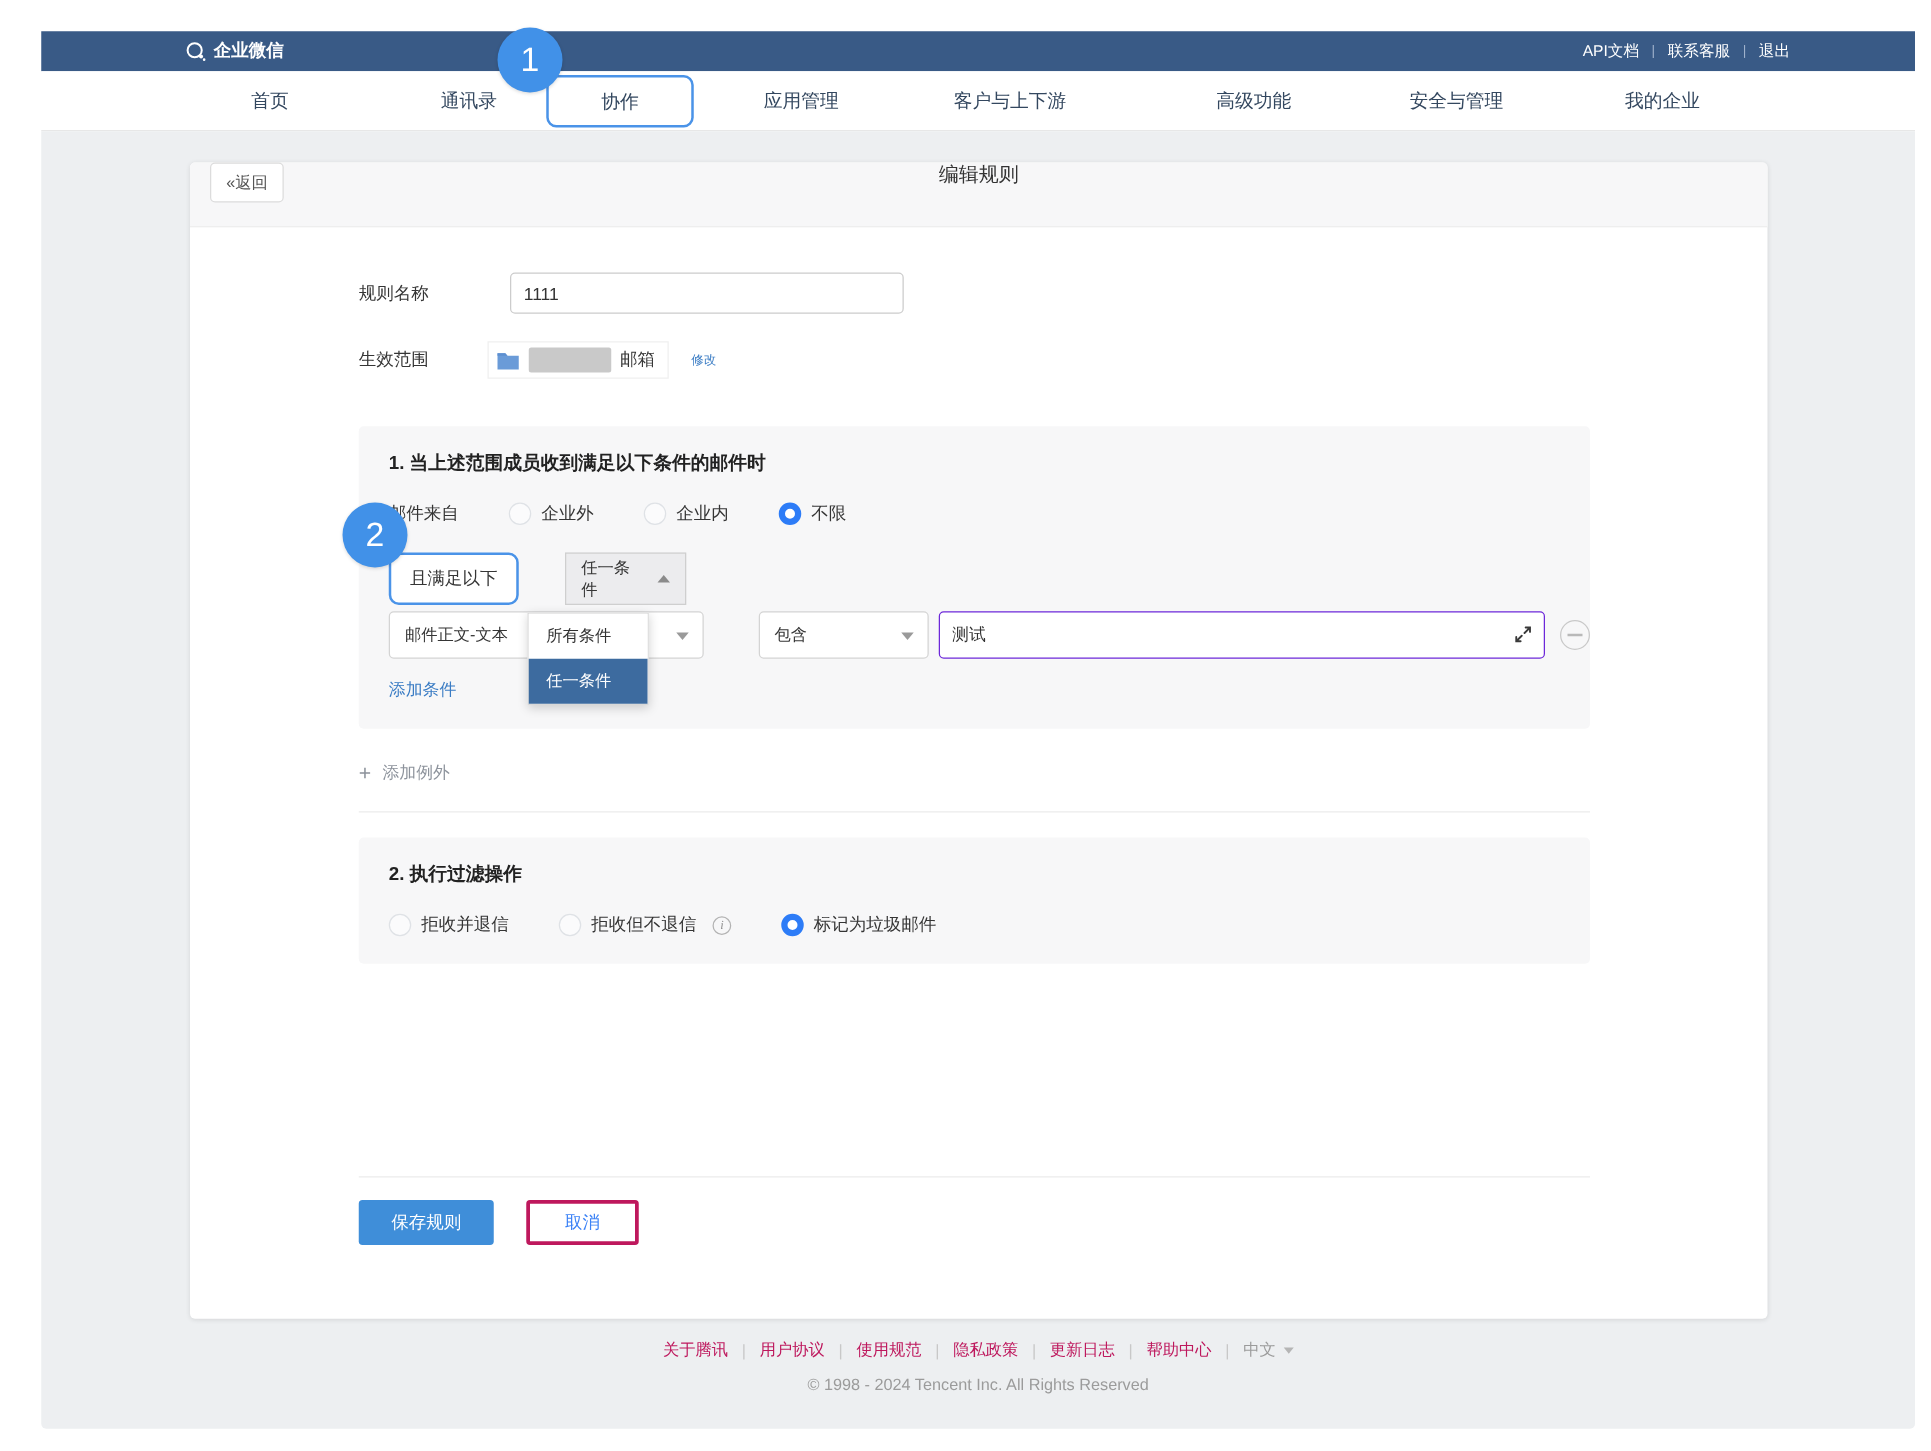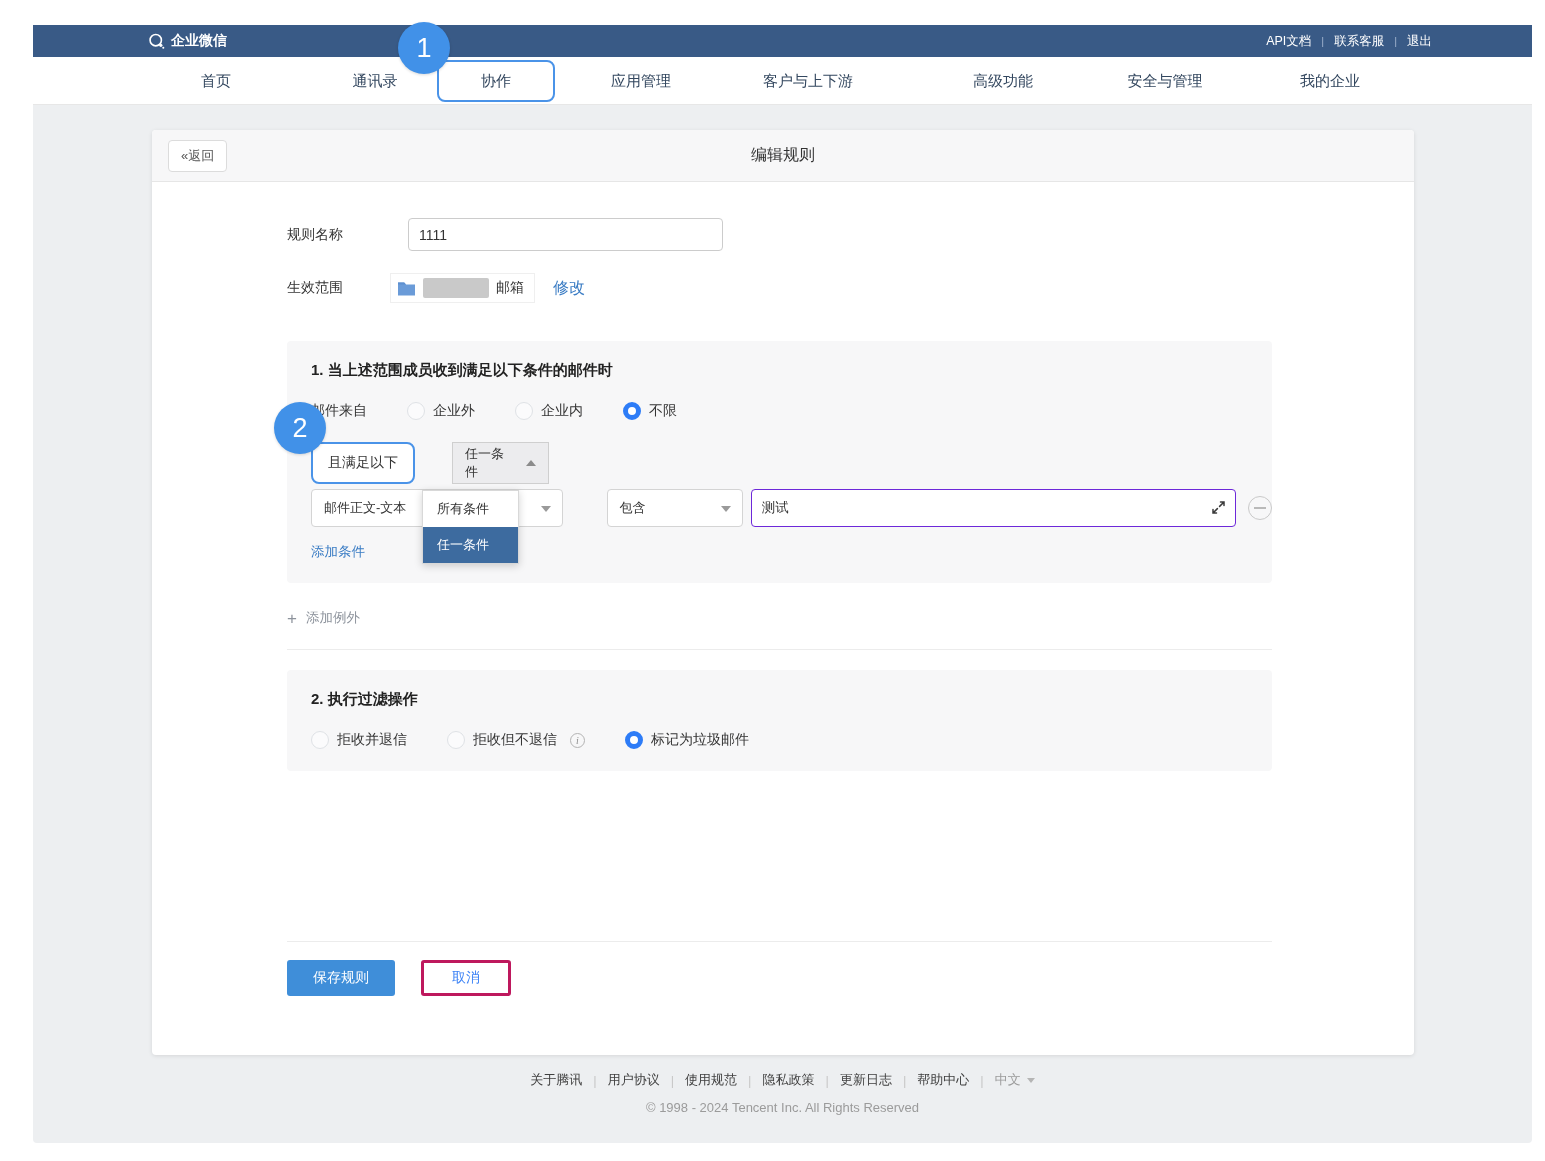--- a/index.html
+++ b/index.html
@@ -22,34 +22,34 @@
 
   
   .badge { position:absolute; width:52px; height:52px; border-radius:50%; background:#4191e8; color:#fff; font-size:27px; display:flex; align-items:center; justify-content:center; z-index:20; box-shadow:0 1px 3px rgba(0,0,0,.15); }
   .badge1 { left:365px; top:-3px; }
   .badge2 { left:241px; top:377px; }
 
   
   .content { position:relative; height:1038px; background:#edeff1; border-radius:0 0 4px 4px; }
 
   .card { position:absolute; left:119px; top:25px; width:1262px; height:925px; background:#fff; border-radius:4px; box-shadow:0 1px 4px rgba(0,0,0,.10); }
-  .card-header { position:relative; height:52px; background:#f7f7f8; border-bottom:1px solid #e6e6e6; border-radius:4px 4px 0 0; display:flex; align-items:center; }
+  .card-header { position:relative; height:52px; background:#f7f7f8; border-bottom:1px solid #e6e6e6; border-radius:4px 4px 0 0; display:flex; align-items:flex-start; }
   .back-btn { margin-left:16px; padding:6px 12px; background:#fff; border:1px solid #dcdcdc; border-radius:4px; font-size:13px; color:#555; cursor:pointer; }
   .card-title { position:absolute; left:0; right:0; text-align:center; font-size:16px; font-weight:500; color:#333; }
 
   .card-body { position:relative; padding-left:135px; }
   .form-row { display:flex; align-items:center; }
   .form-label { width:78px; margin-right:25px; font-size:14px; color:#353535; flex:none; }
   .row-name { margin-top:36px;gap:18px; }
   .name-input { width:315px; height:33px; border:1px solid #ccc; border-radius:4px; font-size:14px; padding:0 10px; color:#333; outline:none; font-family:inherit; }
   .row-scope { margin-top:22px; }
   .scope-tag { display:flex; align-items:center; gap:7px; border:1px solid #efefef; background:#fff; padding:4px 10px 4px 6px; }
   .redacted { width:66px; height:20px; background:#c9c9c9; border-radius:2px; }
   .scope-suffix { font-size:14px; color:#353535; }
-  .link { color:#3a7cc4; font-size:16px; cursor:pointer; text-decoration:none; }
+  .link { color:#3a7cc4; font-size:10px; cursor:pointer; text-decoration:none; }
   .modify-link { margin-left:18px; }
 
   
   .panel { position:relative; width:985px; background:#f7f7f8; border-radius:4px; padding:20px 0 22px 24px; }
   .panel1 { margin-top:38px; }
   .panel-title { font-size:15px; font-weight:bold; color:#222; }
   .opt-row { display:flex; align-items:center; margin-top:22px; }
   .opt-label { width:80px; margin-right:16px; font-size:14px; color:#353535; flex:none; }
   .radio-opt { display:flex; align-items:center; gap:8px; margin-right:40px; cursor:pointer; }
   .radio { width:18px; height:18px; border-radius:50%; background:#fbfbfc; border:1px solid #dfe2e6; flex:none; }
@@ -87,21 +87,21 @@
 
   .divider2 { margin-top:170px; }
   .actions { display:flex; align-items:center; margin-top:18px; }
   .btn-primary { width:108px; height:36px; background:#3f8ed9; color:#fff; border:none; border-radius:3px; font-size:14px; cursor:pointer; font-family:inherit; }
   .btn-plain { width:90px; height:36px; margin-left:26px; background:#fff; color:#3b82f6; border:3px solid #be185d; border-radius:3px; font-size:14px; cursor:pointer; font-family:inherit; }
 
   
   .footer { position:absolute; left:0; right:0; top:966px; text-align:center; color:#9b9b9b; font-size:13px; }
   .footer-links { display:flex; justify-content:center; align-items:center; gap:11px; }
   .footer-links .sep { color:#c8c8c8; }
-  .footer-links a { color:#404040; text-decoration:none; cursor:pointer; }
+  .footer-links a { color:#be185d; text-decoration:none; cursor:pointer; }
   .lang { display:inline-flex; align-items:center; gap:6px; cursor:pointer; }
   .lang .caret-down { border-top-color:#b5b5b5; border-left-width:4px; border-right-width:4px; border-top-width:5px; }
   .copyright { margin-top:11px; }
 </style>
 </head>
 <body>
 
 <div class="app">
 
   <div class="topbar">

